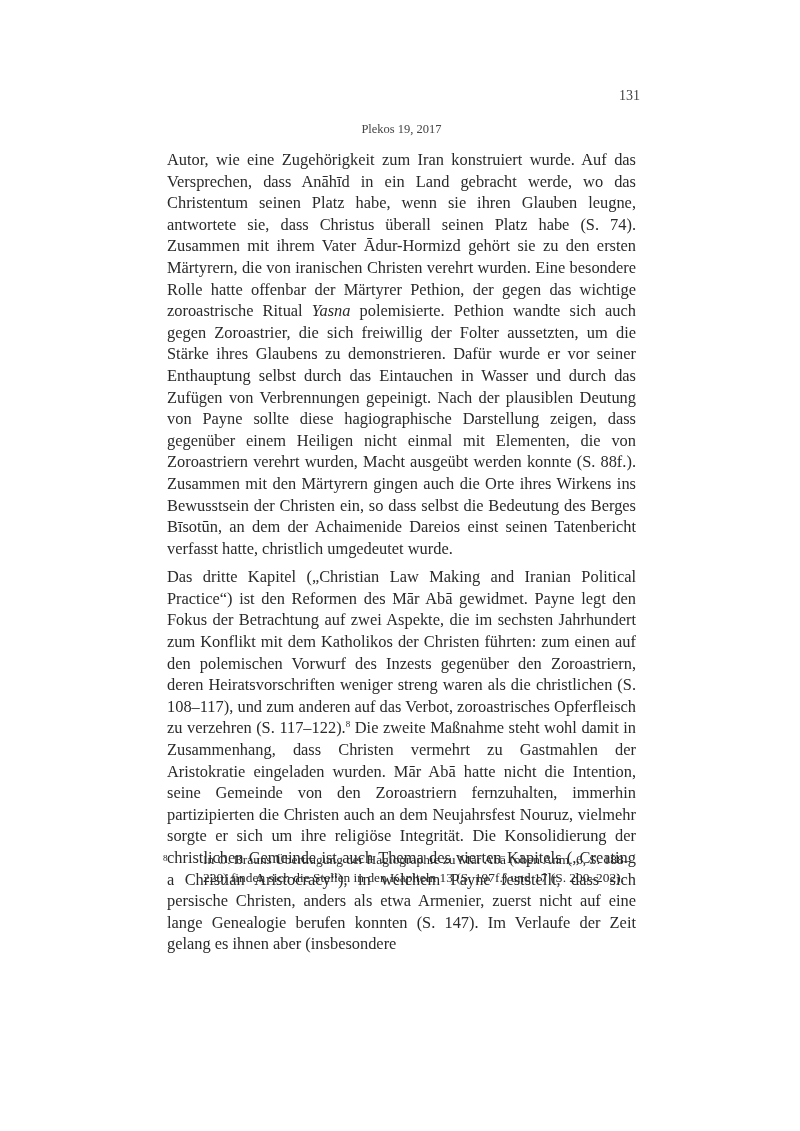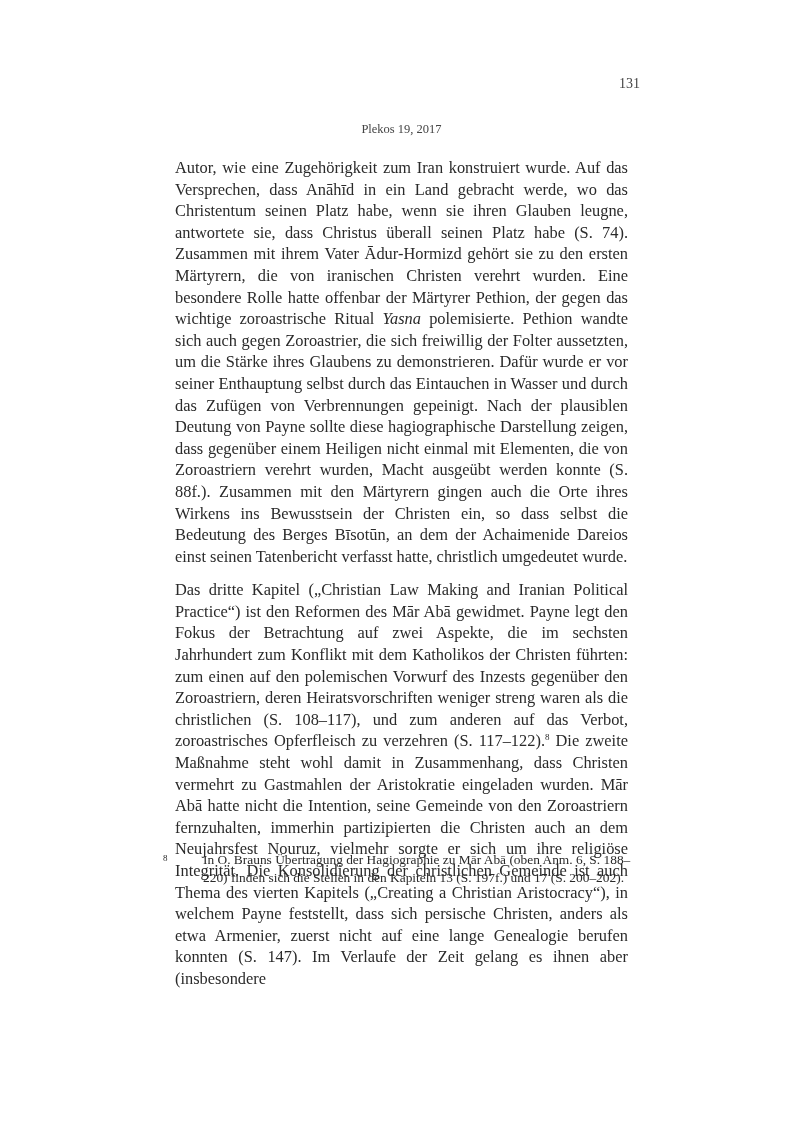--- a/index.html
+++ b/index.html
@@ -28,36 +28,36 @@
       position: absolute;
       left: 0;
       right: 0;
       text-align: center;
       top: 2px;
       margin-top: 44px;
     }
     .running-head .page-no {
       position: absolute;
       right: 0;
-      top: 0;
+      top: 12px;
       font-size: 14px;
       font-family: Liberation Serif, serif;
     }
     .body-text {
       position: absolute;
       top: 145px;
       left: 163px;
       width: 477px;
       font-size: 16.4px;
       line-height: 21.6px;
       text-align: justify;
       hyphens: manual;
     }
     .body-text p {
-      margin: 12px;
+      margin: 4px;
     }
     .body-text p + p {
       margin-top: 7px;
     }
     .body-text em {
       font-style: italic;
     }
     sup.fn-ref {
       font-size: 9px;
       vertical-align: 6px;

